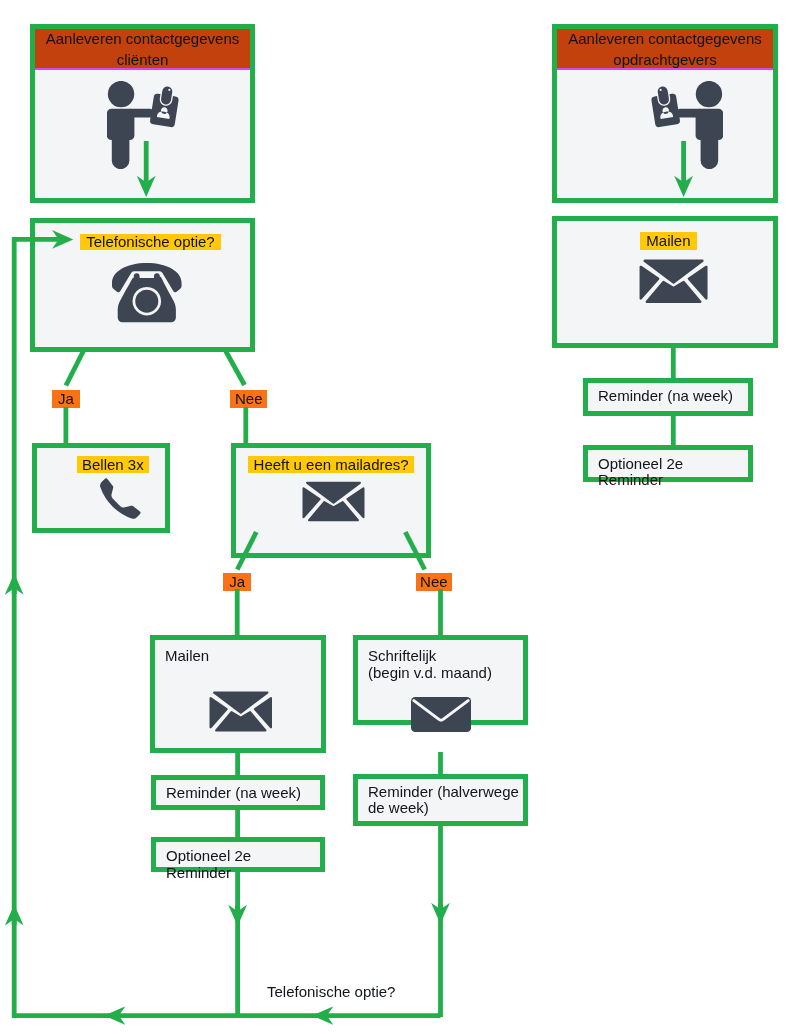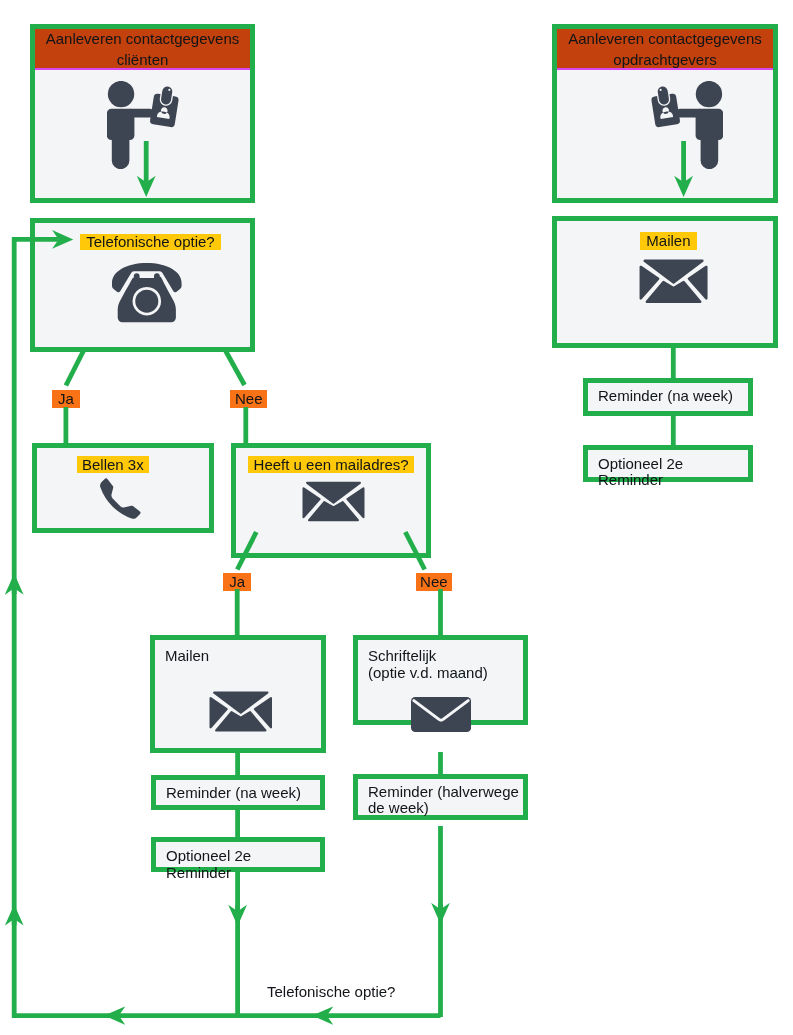--- a/index.html
+++ b/index.html
@@ -120,21 +120,21 @@
       <span>Reminder (na week)</span>
     </div>
   </div>
 
   <div class="node" style="left:583px;top:445px;width:170px;height:37px;">
     <div class="boxtxt" style="top:5.5px;">
       <span>Optioneel 2e Reminder</span>
     </div>
   </div>
 
-  <div class="node" style="left:32px;top:443px;width:182px;height:90px;">
+  <div class="node" style="left:32px;top:443px;width:138px;height:90px;">
     <div class="cap" style="left:39.9px;top:7.9px;width:71.9px;height:17.2px;">
       <span>Bellen 3x</span>
     </div>
     <svg class="ico" style="left:59.6px;top:27.2px;width:46.5px;height:47.3px;" viewBox="0 0 16 16" xmlns="http://www.w3.org/2000/svg">
       <g fill="#3E4552">
           <use href="#handset"></use>
         </g>
     </svg>
   </div>
 
@@ -156,36 +156,36 @@
     <svg class="ico" style="left:53.6px;top:50.9px;width:63.6px;height:41.4px;" viewBox="0 0 63.6 41.4" xmlns="http://www.w3.org/2000/svg">
       <g fill="#3E4552">
           <use href="#env-open"></use>
         </g>
     </svg>
   </div>
 
   <div class="node" style="left:353px;top:635px;width:175px;height:90px;">
     <div class="boxtxt" style="top:8.1px;">
       <span>Schriftelijk</span><br>
-      <span>(optie v.d. maand)</span>
+      <span>(begin v.d. maand)</span>
     </div>
     <svg class="ico" style="left:53.1px;top:57px;width:60.1px;height:35px;" viewBox="0 0 60.1 35" xmlns="http://www.w3.org/2000/svg">
       <g fill="#3E4552">
           <use href="#env-closed"></use>
         </g>
     </svg>
   </div>
 
   <div class="node" style="left:151px;top:775px;width:174px;height:35px;">
     <div class="boxtxt" style="top:4.5px;">
       <span>Reminder (na week)</span>
     </div>
   </div>
 
-  <div class="node" style="left:353px;top:774px;width:175px;height:46px;">
+  <div class="node" style="left:353px;top:774px;width:175px;height:52px;">
     <div class="boxtxt" style="top:4.5px;">
       <span>Reminder (halverwege</span><br>
       <span>de week)</span>
     </div>
   </div>
 
   <div class="node" style="left:151px;top:837px;width:174px;height:35px;">
     <div class="boxtxt" style="top:6.0px;">
       <span>Optioneel 2e Reminder</span>
     </div>

